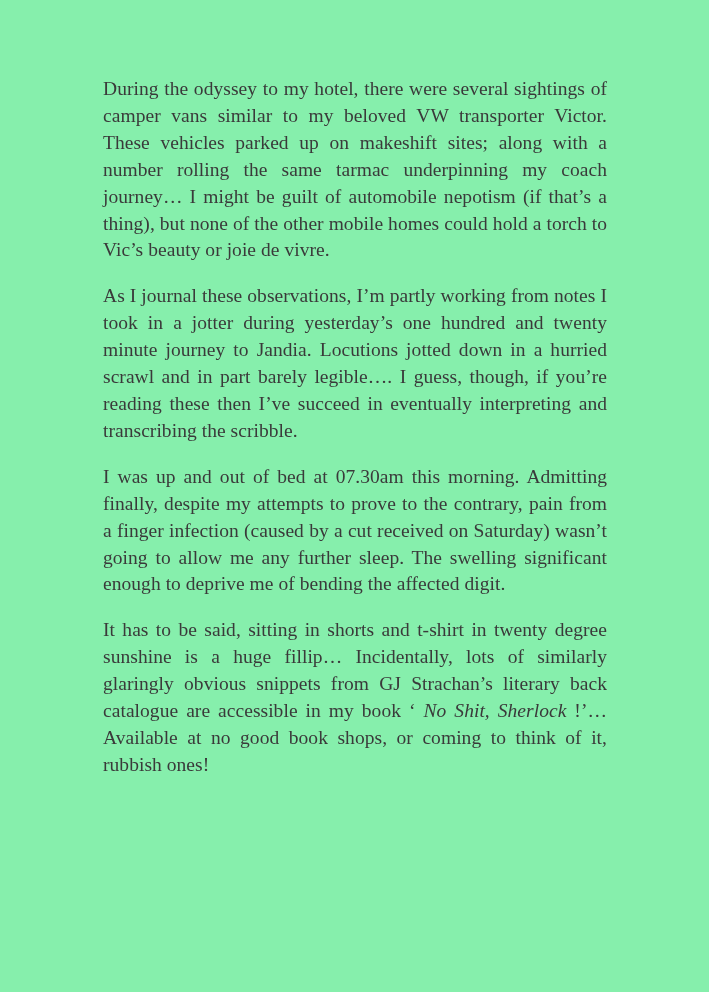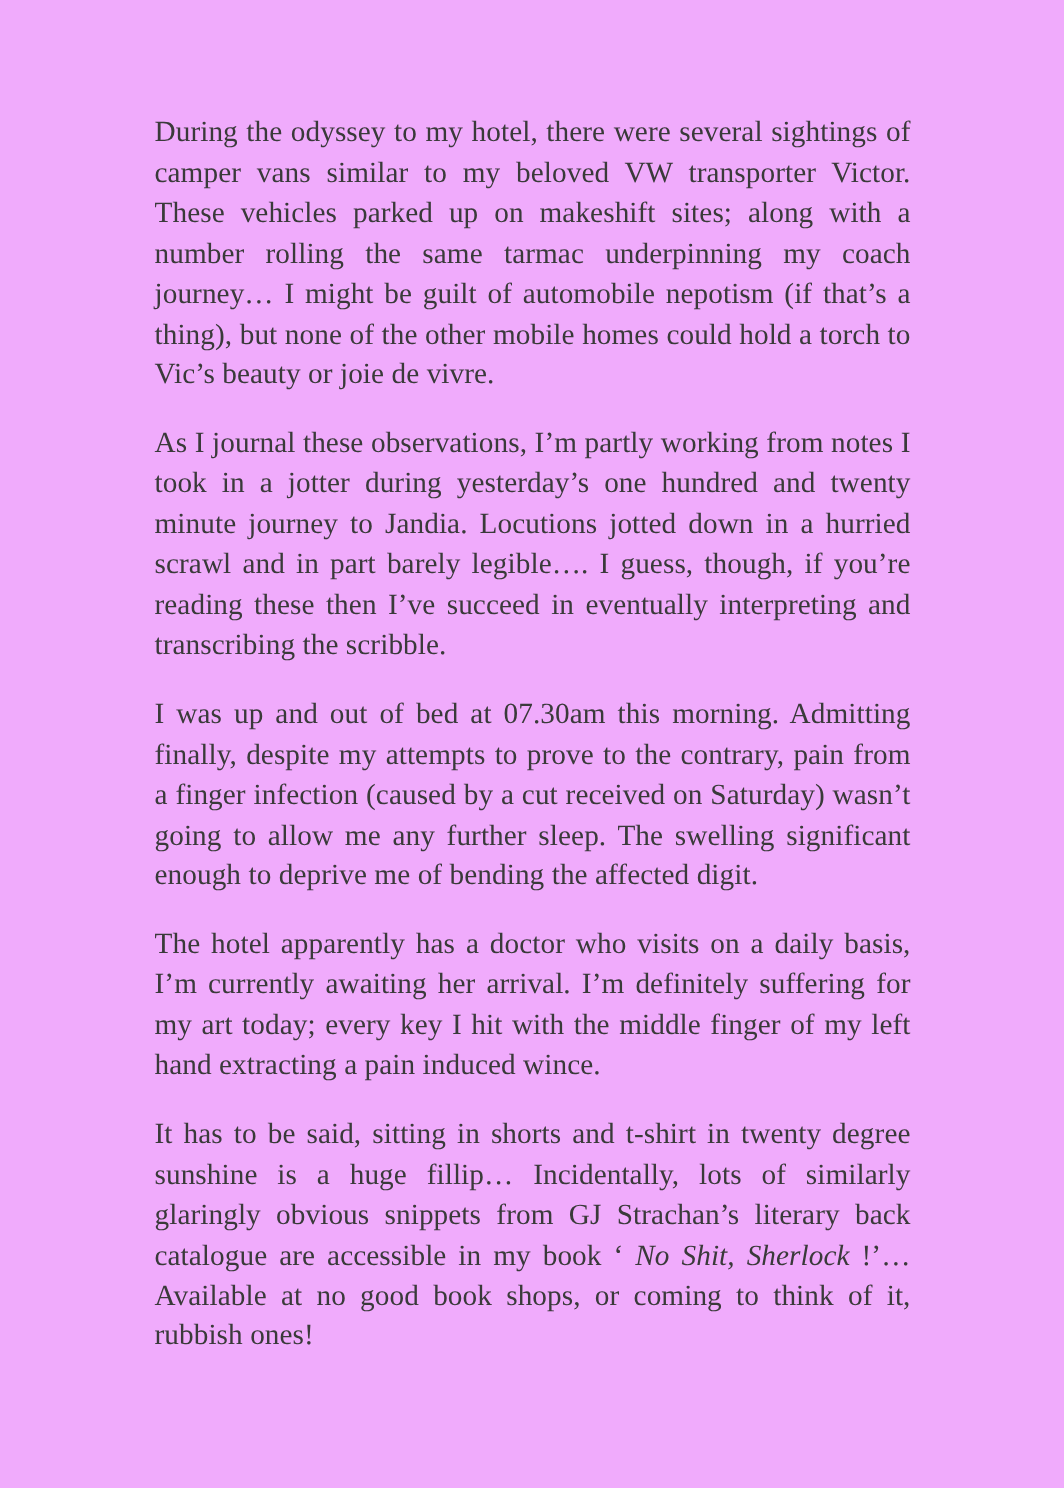--- a/index.html
+++ b/index.html
@@ -4,21 +4,21 @@
 <style>
   html, body {
     margin: 0;
     padding: 0;
     background: #ffffff;
   }
   .page {
     position: relative;
     width: 709px;
     height: 992px;
-    background: #f0abfc;
+    background: #86efac;
     font-family: "Liberation Serif", "DejaVu Serif", serif;
     color: #3a3a3a;
     overflow: hidden;
   }
   .text-block {
     position: absolute;
     left: 103px;
     top: 76px;
     width: 504px;
   }
@@ -47,16 +47,15 @@
   }
 </style>
 </head>
 <body>
 
 <div class="page">
   <div class="text-block">
     <p class="para">During the odyssey to my hotel, there were several sightings of camper vans similar to my beloved VW transporter Victor. These vehicles parked up on makeshift sites; along with a number rolling the same tarmac underpinning my coach journey… I might be guilt of automobile nepotism (if that’s a thing), but none of the other mobile homes could hold a torch to Vic’s beauty or joie de vivre.</p>
     <p class="para">As I journal these observations, I’m partly working from notes I took in a jotter during yesterday’s one hundred and twenty minute journey to Jandia. Locutions jotted down in a hurried scrawl and in part barely legible…. I guess, though, if you’re reading these then I’ve succeed in eventually interpreting and transcribing the scribble.</p>
     <p class="para">I was up and out of bed at 07.30am this morning. Admitting finally, despite my attempts to prove to the contrary, pain from a finger infection (caused by a cut received on Saturday) wasn’t going to allow me any further sleep. The swelling significant enough to deprive me of bending the affected digit.</p>
-    <p class="para">The hotel apparently has a doctor who visits on a daily basis, I’m currently awaiting her arrival. I’m definitely suffering for my art today; every key I hit with the middle finger of my left hand extracting a pain induced wince.</p>
     <p class="para"><span>It has to be said, sitting in shorts and t-shirt in twenty degree sunshine is a huge fillip… Incidentally, lots of similarly glaringly obvious snippets from GJ Strachan’s literary back catalogue are accessible in my book ‘ </span><em>No Shit, Sherlock</em><span> !’… Available at no good book shops, or coming to think of it, rubbish ones!</span></p>
   </div>
 </div>
 
 </body></html>

